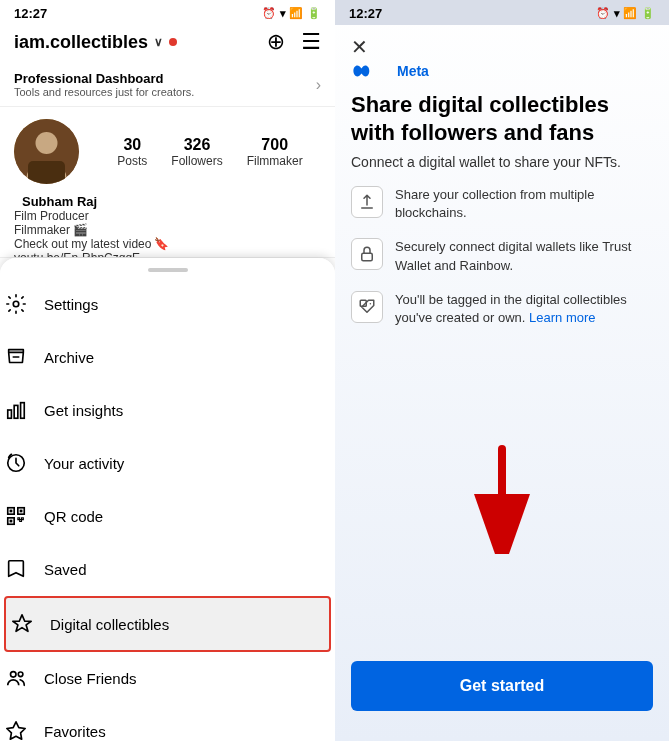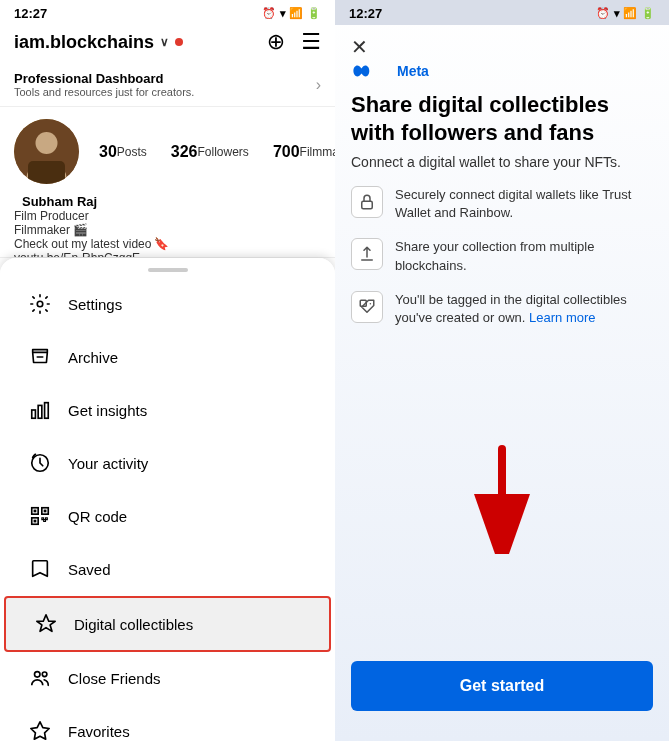--- a/index.html
+++ b/index.html
@@ -102,21 +102,21 @@
       flex-shrink: 0;
     }
     .stats-group {
       display: flex;
       gap: 24px;
       flex: 1;
       justify-content: center;
     }
     .stat-item {
       display: flex;
-      flex-direction: row;
+      flex-direction: column;
       align-items: center;
     }
     .stat-num { font-size: 16px; font-weight: 700; }
     .stat-label { font-size: 12px; color: #333; }
 
     .profile-info {
       padding: 2px 14px 10px;
       background: #fff;
     }
     .profile-name { font-size: 13px; font-weight: 700; margin-left: 8px; }
@@ -134,21 +134,21 @@
     .drag-handle {
       width: 40px; height: 4px;
       background: #ccc;
       border-radius: 2px;
       margin: 10px auto 6px;
     }
 
     .menu-item {
       display: flex;
       align-items: center;
-      padding: 14px 28px;
+      padding: 14px 4px;
       gap: 16px;
       cursor: pointer;
       border-bottom: 1px solid transparent;
     }
     .menu-item.highlighted {
       background: #f0f0f0;
       border: 2.5px solid #e0392d;
       margin: 0 4px;
       border-radius: 4px;
     }
@@ -285,21 +285,21 @@
     <div class="status-icons">
       <span>⏰</span>
       <span>▾</span>
       <span>📶</span>
       <span>🔋</span>
     </div>
   </div>
 
   <div class="ig-header">
     <div class="ig-username">
-      <span>iam.blockchains</span>
+      <span>iam.collectibles</span>
       <span class="chevron">∨</span>
       <span class="red-dot"></span>
     </div>
     <div class="ig-header-icons">
       <span style="font-size:22px;">⊕</span>
       <span style="font-size:22px;">☰</span>
     </div>
   </div>
 
   <div class="profile-section">
@@ -471,35 +471,35 @@
 
   <div class="modal-title">Share digital collectibles with followers and fans</div>
 
   <div class="modal-subtitle">Connect a digital wallet to share your NFTs.</div>
 
   <div class="features-list">
 
     <div class="feature-item">
       <div class="feature-icon">
         <svg width="18" height="18" viewBox="0 0 24 24" fill="none" stroke="#555" stroke-width="2">
+          <path d="M12 3v13M8 7l4-4 4 4" stroke-linecap="round" stroke-linejoin="round"></path>
+          <path d="M5 20h14" stroke-linecap="round"></path>
+        </svg>
+      </div>
+      <span class="feature-text">Share your collection from multiple blockchains.</span>
+    </div>
+
+    <div class="feature-item">
+      <div class="feature-icon">
+        <svg width="18" height="18" viewBox="0 0 24 24" fill="none" stroke="#555" stroke-width="2">
           <rect x="5" y="11" width="14" height="10" rx="2"></rect>
           <path d="M8 11V7a4 4 0 0 1 8 0v4" stroke-linecap="round"></path>
         </svg>
       </div>
       <span class="feature-text">Securely connect digital wallets like Trust Wallet and Rainbow.</span>
-    </div>
-
-    <div class="feature-item">
-      <div class="feature-icon">
-        <svg width="18" height="18" viewBox="0 0 24 24" fill="none" stroke="#555" stroke-width="2">
-          <path d="M12 3v13M8 7l4-4 4 4" stroke-linecap="round" stroke-linejoin="round"></path>
-          <path d="M5 20h14" stroke-linecap="round"></path>
-        </svg>
-      </div>
-      <span class="feature-text">Share your collection from multiple blockchains.</span>
     </div>
 
     <div class="feature-item">
       <div class="feature-icon">
         <svg width="18" height="18" viewBox="0 0 24 24" fill="none" stroke="#555" stroke-width="2">
           <rect x="3" y="3" width="8" height="8" rx="1"></rect>
           <path d="M14 3h7v7l-9 9-7-7z" stroke-linejoin="round"></path>
           <circle cx="16.5" cy="7.5" r="1" fill="#555" stroke="none"></circle>
         </svg>
       </div>

